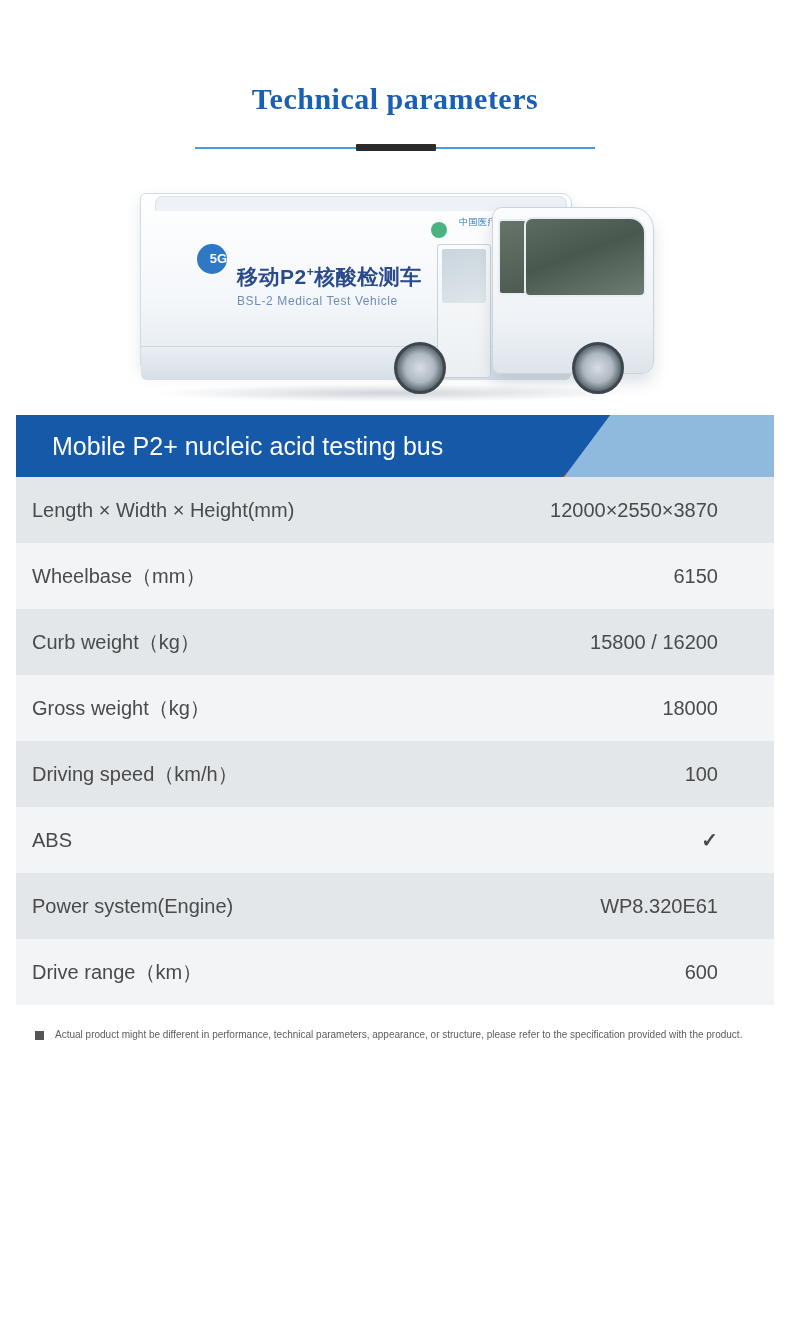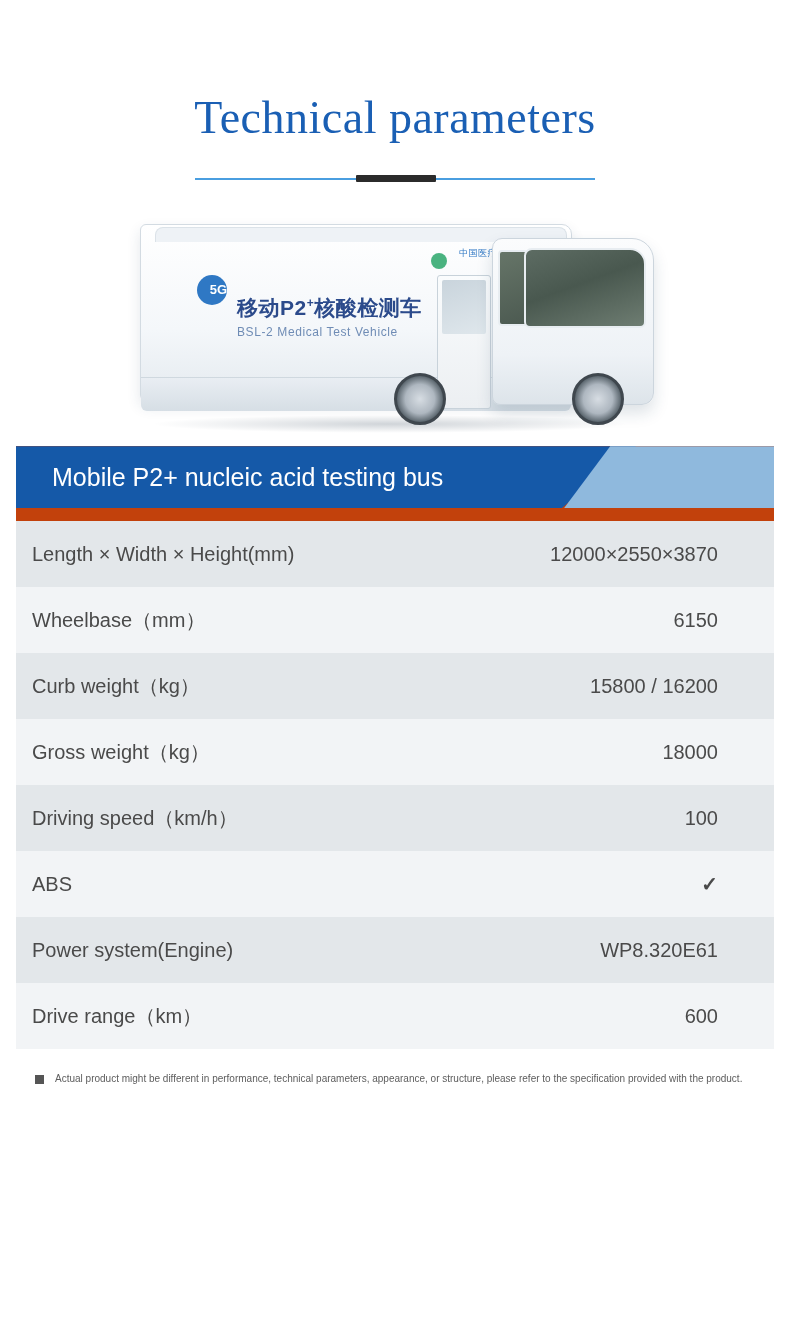--- a/index.html
+++ b/index.html
@@ -16,27 +16,27 @@
   .page {
     position: relative;
     width: 790px;
     height: 1332px;
     background: #ffffff;
   }
 
   
   .title {
     text-align: center;
-    font-size: 46px;
+    font-size: 30px;
     color: #1a5fb4;
     font-family: "Liberation Serif", serif;
     letter-spacing: 0.5px;
     padding-top: 62px;
     line-height: 1.1;
-    font-weight: 400;
+    font-weight: 700;
   }
 
   
   .divider-wrap {
     position: relative;
     width: 400px;
     margin: 28px auto 0 auto;
     height: 10px;
   }
   .divider-line {
@@ -242,21 +242,21 @@
   }
 
   
   .card {
     position: relative;
     width: 758px;
     margin: 0 auto;
   }
   .card-header {
     position: relative;
-    height: 75px;
+    height: 62px;
     background: #c2410c;
     overflow: hidden;
   }
   .card-header-blue {
     position: absolute;
     left: 0; top: 0;
     width: 620px;
     height: 62px;
     background: #1559a8;
     clip-path: polygon(0 0, 100% 0, 88% 100%, 0 100%);

